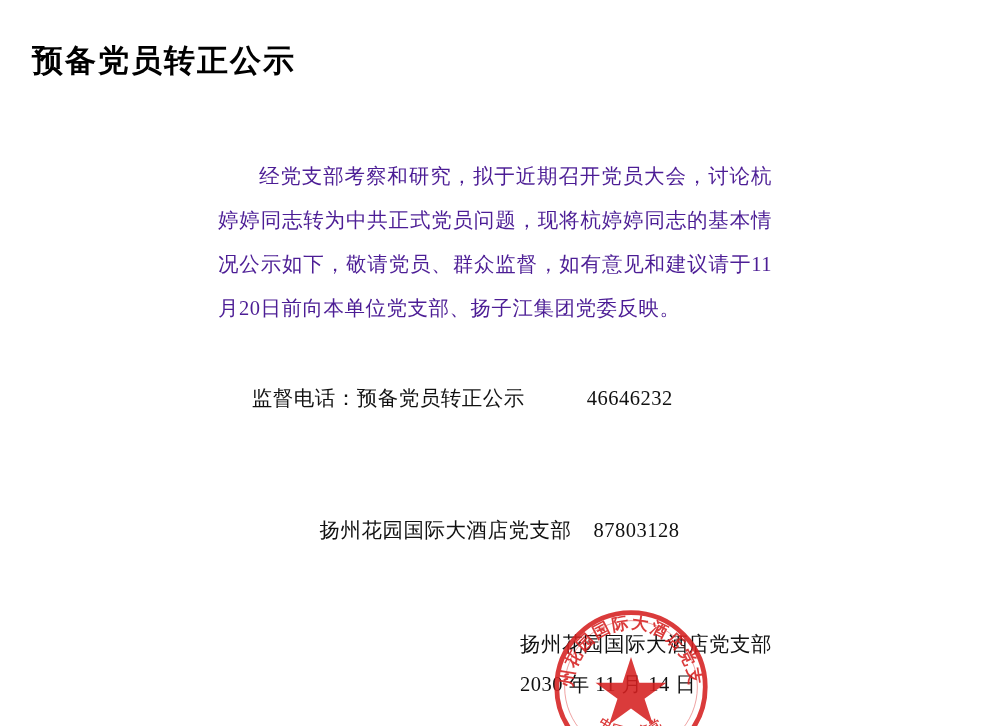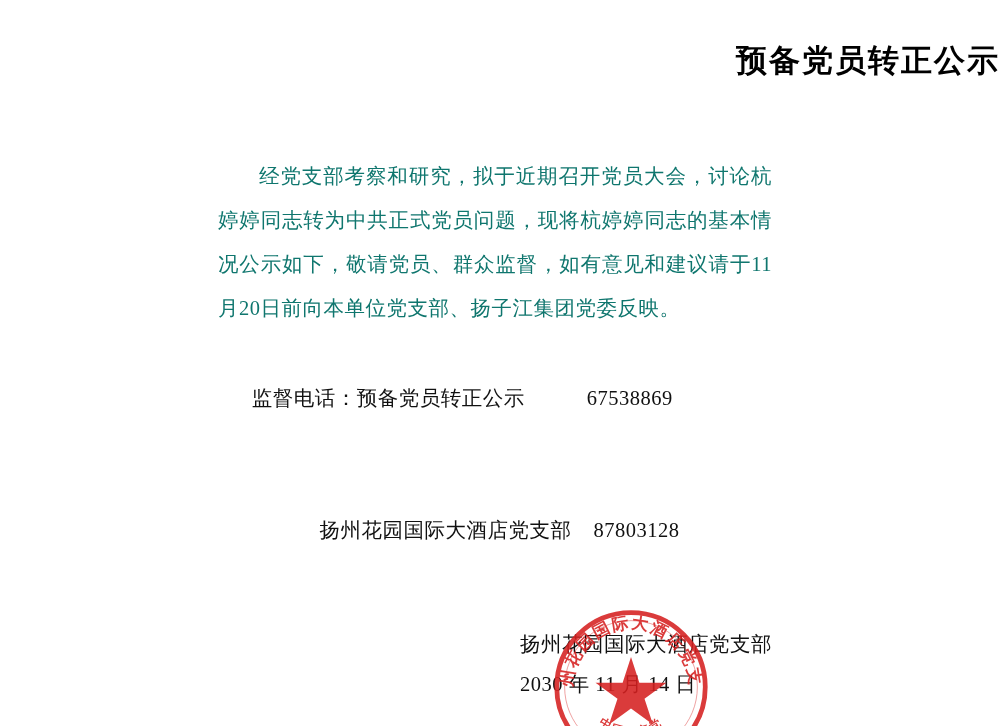--- a/index.html
+++ b/index.html
@@ -18,42 +18,43 @@
 
   .page {
     position: relative;
     width: 1000px;
     height: 726px;
     box-sizing: border-box;
     padding: 0;
   }
 
   .doc-title {
-    text-align: right;
+    text-align: left;
     font-size: 31px;
     font-weight: bold;
     letter-spacing: 2px;
     margin-top: 40px;
     margin-bottom: 0;
     color: #000000;
     font-family: "Liberation Serif", "DejaVu Serif", serif;
+    padding-left: 32px;
   }
 
   .body-block {
     margin-top: 72px;
     padding-left: 218px;
     padding-right: 228px;
   }
 
   .para {
     font-size: 20.5px;
     line-height: 44px;
     text-align: justify;
     text-justify: inter-ideograph;
-    color: #0f766e;
+    color: #4c1d95;
     margin: 0 0 2px 0;
     letter-spacing: 0.5px;
   }
 
   .para.indent {
     text-indent: 2em;
   }
 
   .phone-line {
     font-size: 20.5px;
@@ -110,21 +111,21 @@
 <div class="page">
 
   <h1 class="doc-title">预备党员转正公示</h1>
 
   <div class="body-block">
 
     <p class="para indent">经党支部考察和研究，拟于近期召开党员大会，讨论杭婷婷同志转为中共正式党员问题，现将杭婷婷同志的基本情况公示如下，敬请党员、群众监督，如有意见和建议请于11月20日前向本单位党支部、扬子江集团党委反映。</p>
 
 
     <div class="phone-line first">
-      <span>监督电话：预备党员转正公示</span><span style="display:inline-block;width:62px"></span><span>67538869</span>
+      <span>监督电话：预备党员转正公示</span><span style="display:inline-block;width:62px"></span><span>46646232</span>
     </div>
 
     <div class="phone-line second">
       <span>扬州花园国际大酒店党支部</span><span style="display:inline-block;width:22px"></span><span>87803128</span>
     </div>
 
   </div>
 
   <div class="signature">
     <div class="sig-line">扬州花园国际大酒店党支部</div>

